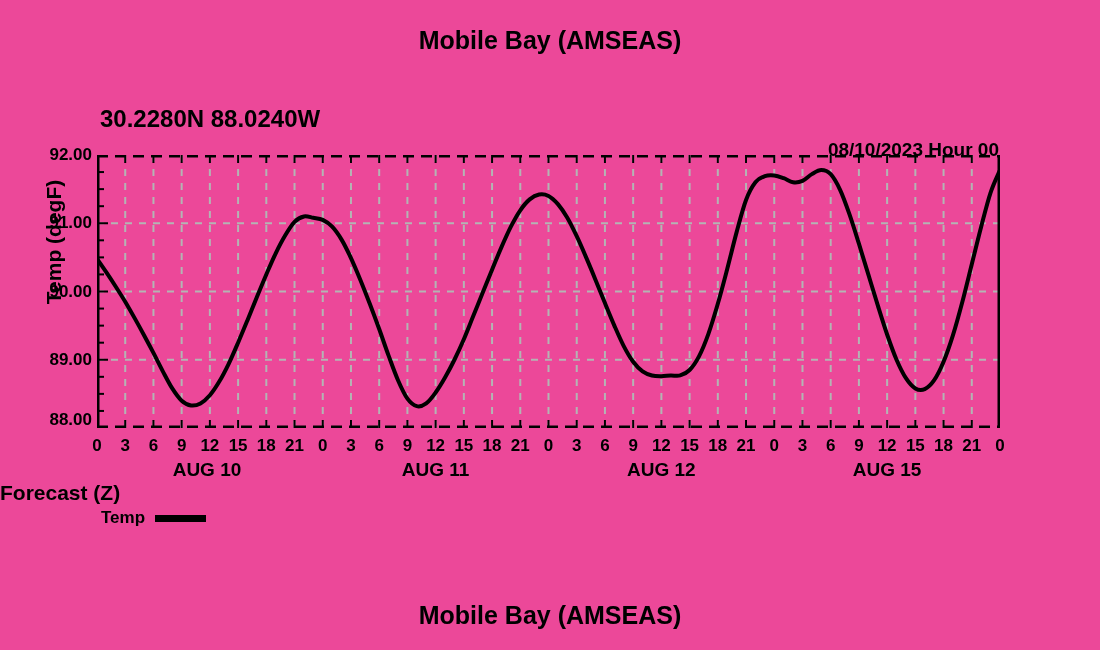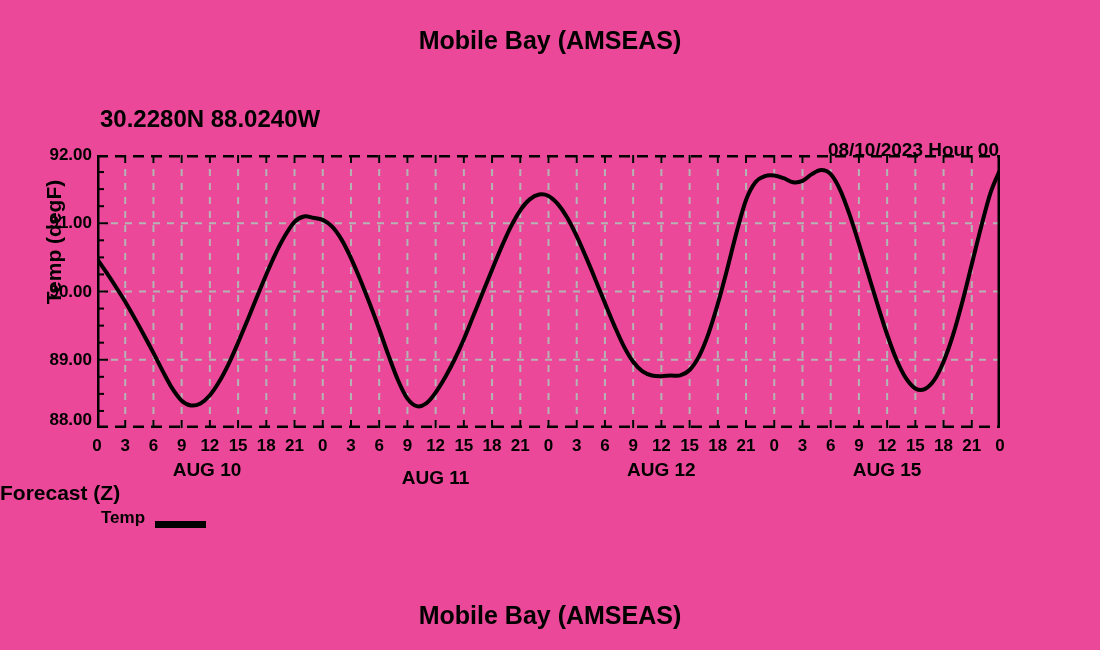--- a/index.html
+++ b/index.html
@@ -57,21 +57,21 @@
     transform: translateX(-50%);
     top: 436px;
   }
   .day-label {
     position: absolute;
     font-size: 19px; font-weight: bold; color:#000;
     transform: translateX(-50%);
     top: 459px;
   }
 
-  #legend { position: absolute; left: 101px; top: 508px; display: flex; align-items: flex-end; gap: 10px; }
+  #legend { position: absolute; left: 101px; top: 508px; display: flex; align-items: center; gap: 10px; }
   #legend-text { font-size: 17px; font-weight: bold; color: #000; }
   #legend-swatch { width: 51px; height: 7px; background: #000; }
 </style>
 </head>
 <body>
 
 <div id="root">
 
   <div class="txt" id="title-top">Mobile Bay (AMSEAS)</div>
   <div class="txt" id="coord-line">30.2280N  88.0240W</div>
@@ -253,21 +253,21 @@
       <div class="txt xtick-label" style="left: 830.688px;">6</div>
       <div class="txt xtick-label" style="left: 858.906px;">9</div>
       <div class="txt xtick-label" style="left: 887.125px;">12</div>
       <div class="txt xtick-label" style="left: 915.344px;">15</div>
       <div class="txt xtick-label" style="left: 943.562px;">18</div>
       <div class="txt xtick-label" style="left: 971.781px;">21</div>
       <div class="txt xtick-label" style="left: 1000px;">0</div>
     </div>
   <div id="day-wrap">
       <div class="txt day-label" style="left: 207px;">AUG 10</div>
-      <div class="txt day-label" style="left: 435.625px; margin-top: 8px;">AUG 11</div>
+      <div class="txt day-label" style="left: 435.625px;">AUG 11</div>
       <div class="txt day-label" style="left: 661.375px;">AUG 12</div>
       <div class="txt day-label" style="left: 887.125px;">AUG 15</div>
     </div>
 
   <div id="legend">
     <span id="legend-text">Temp</span>
     <span id="legend-swatch" style="background: rgb(0, 0, 0);"></span>
   </div>
 
   <div class="txt" id="title-bottom">Mobile Bay (AMSEAS)</div>

